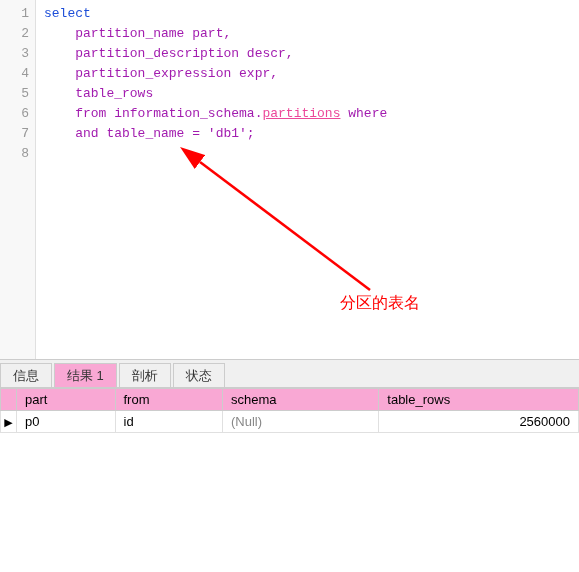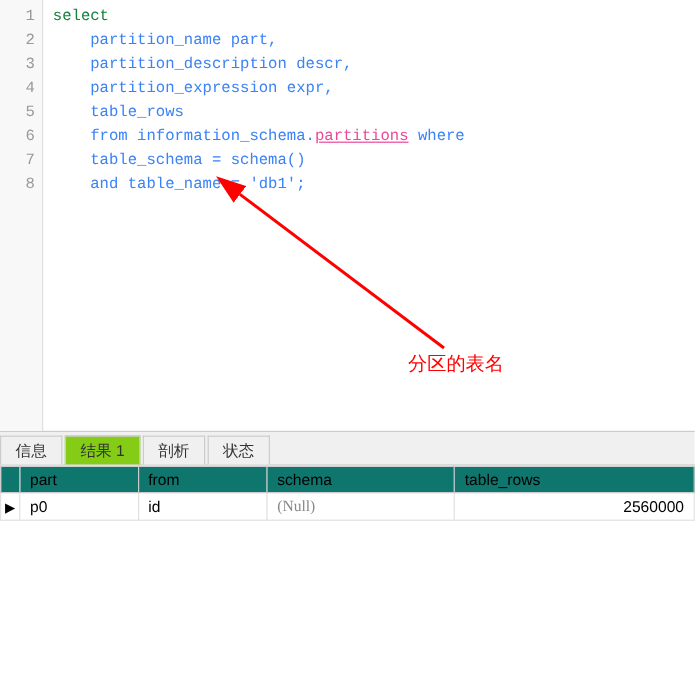--- a/index.html
+++ b/index.html
@@ -45,22 +45,22 @@
       position: relative;
     }
 
     .code-line {
       height: 20px;
       line-height: 20px;
       font-size: 13px;
       white-space: pre;
     }
 
-    .kw { color: #15803d; font-weight: normal; }
-    .plain { color: #3b82f6; }
+    .kw { color: #1d4ed8; font-weight: normal; }
+    .plain { color: #a21caf; }
     .link { color: #ec4899; text-decoration: underline; }
 
     
     .annotation-area {
       position: absolute;
       top: 0;
       left: 0;
       width: 100%;
       height: 360px;
       pointer-events: none;
@@ -84,58 +84,57 @@
       border: 1px solid #ccc;
       border-bottom: none;
       background: #f0f0f0;
       color: #333;
       margin-right: 2px;
       height: 24px;
       line-height: 16px;
     }
 
     .tab.active {
-      background: #84cc16;
+      background: #f9a8d4;
       border-top: 1px solid #ccc;
     }
 
     
     .results-area {
       width: 100%;
       background: #fff;
     }
 
     table {
       width: 100%;
       border-collapse: collapse;
       font-size: 13px;
       font-family: 'Microsoft YaHei', Consolas, sans-serif;
     }
 
     thead tr {
-      background: #0f766e;
+      background: #f9a8d4;
     }
 
     th {
       text-align: left;
       padding: 3px 8px;
       border: 1px solid #ccc;
       font-weight: normal;
       color: #000;
     }
 
     td {
       padding: 3px 8px;
       border: 1px solid #e0e0e0;
       color: #000;
     }
 
     td.null-val {
       color: #888;
-      font-family: Liberation Serif, serif;
     }
 
     td.num-val {
       text-align: right;
     }
 
     tbody tr:nth-child(odd) {
       background: #fff;
     }
 
@@ -165,21 +164,20 @@
     <div class="line-num">7</div>
     <div class="line-num">8</div>
   </div>
   <div class="code-content">
     <div class="code-line"><span class="kw">select</span></div>
     <div class="code-line"><span class="plain">    partition_name part,</span></div>
     <div class="code-line"><span class="plain">    partition_description descr,</span></div>
     <div class="code-line"><span class="plain">    partition_expression expr,</span></div>
     <div class="code-line"><span class="plain">    table_rows</span></div>
     <div class="code-line"><span class="plain">    from information_schema.</span><span class="link">partitions</span><span class="plain"> where</span></div>
-    <div class="code-line"><span class="plain">    table_schema = schema()</span></div>
     <div class="code-line"><span class="plain">    and table_name = 'db1';</span></div>
   </div>
 
   <svg class="annotation-area" viewBox="0 0 579 360" xmlns="http://www.w3.org/2000/svg">
 
     <defs>
       <marker id="arrowhead" markerWidth="10" markerHeight="7" refX="0" refY="3.5" orient="auto">
         <polygon points="0 0, 10 3.5, 0 7" fill="red"></polygon>
       </marker>
     </defs>

